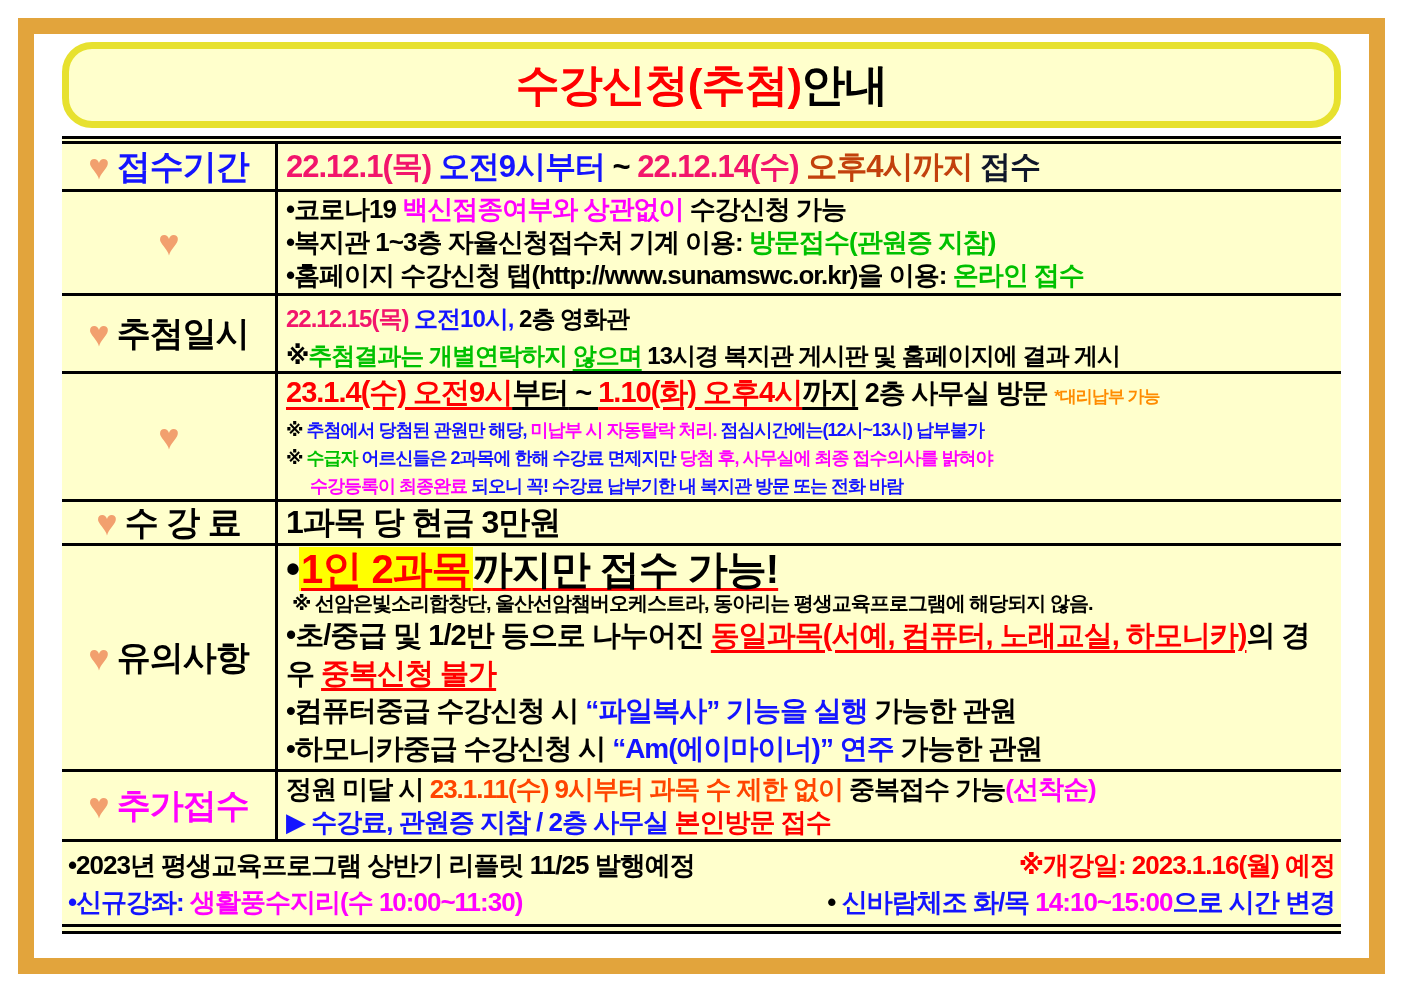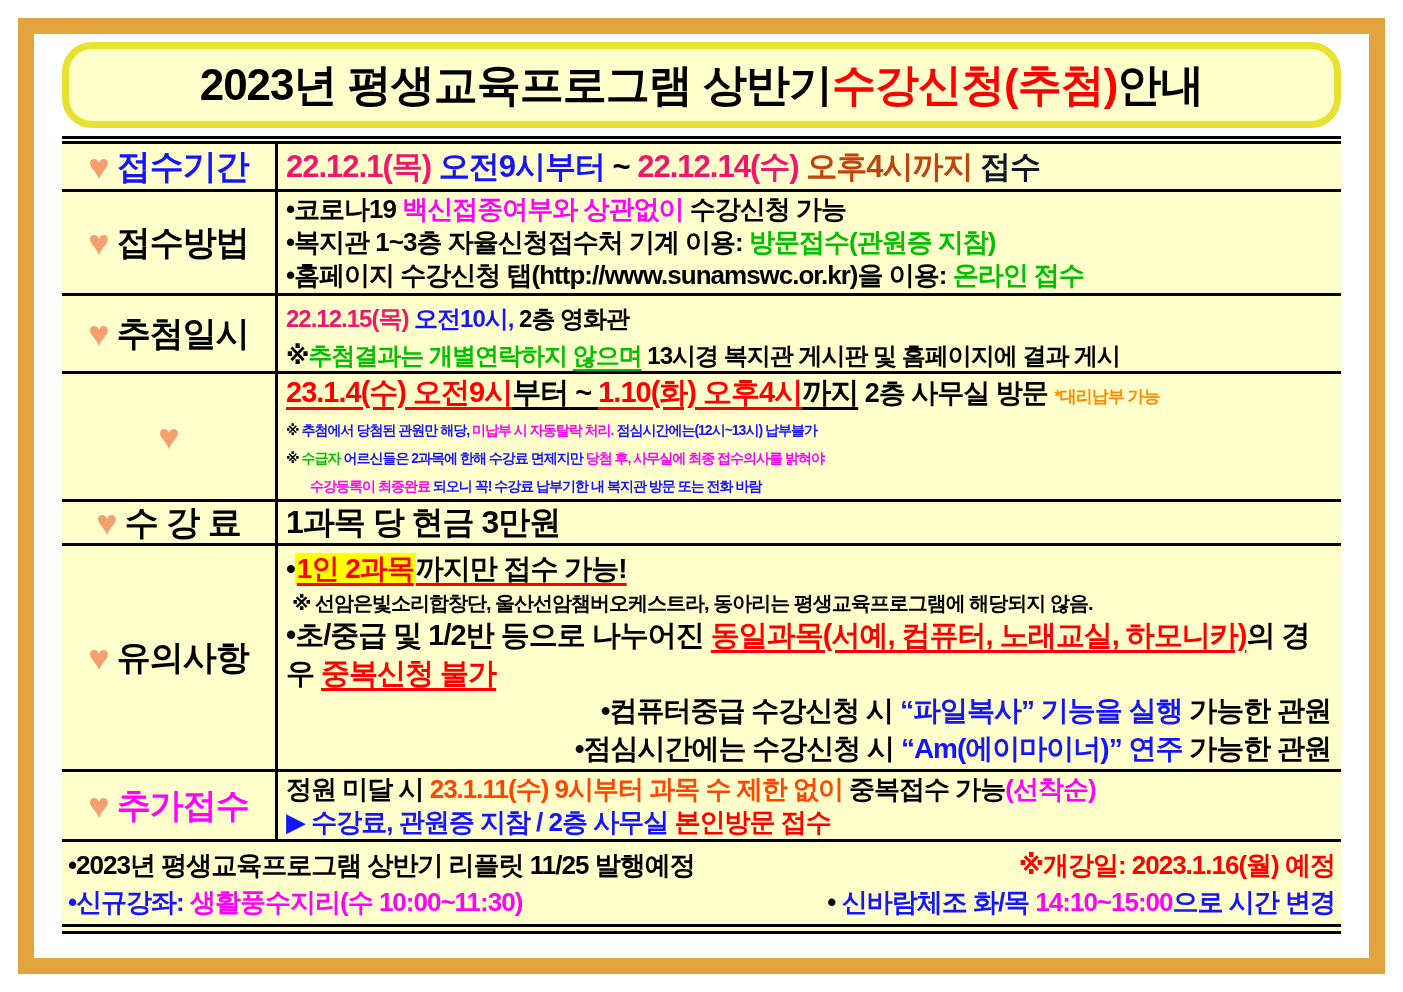--- a/index.html
+++ b/index.html
@@ -39,69 +39,67 @@
   .line { white-space:nowrap; }
   .line.wrap { white-space:normal; }
 
   .r0 { height:48px; }  .r0 .line { font-size:31px; }
   .r1 { height:104px; } .r1 .line { font-size:26px; line-height:33px; }
   .r2 { height:78px; }
   .r2 .l-main { font-size:24px; line-height:44px; }
   .r2 .l-sub  { font-size:24px; line-height:30px; }
   .r3 { height:128px; }
   .r3 .l-main { font-size:27px; line-height:38px; }
-  .r3 .l-sub  { font-size:14px; line-height:28px; }
+  .r3 .l-sub  { font-size:18px; line-height:28px; }
   .r3 .l-sub.indent { padding-left:24px; }
   .r4 { height:44px; } .r4 .line { font-size:32px; }
   .r5 { height:226px; }
-  .r5 .l-big   { font-size:28px; line-height:42px; }
+  .r5 .l-big   { font-size:40px; line-height:42px; }
   .r5 .l-small { font-size:20px; line-height:26px; padding-left:6px; }
   .r5 .l-mid   { font-size:29px; line-height:38px; }
-  .r5 .l-item  { font-size:28px; line-height:38px;text-align:right; }
+  .r5 .l-item  { font-size:28px; line-height:38px; }
   .r6 { height:70px; } .r6 .line { font-size:26px; line-height:33px; }
 
   
   .footer {
     background:#FFFFCC; padding:5px 6px 3px 6px;border-radius:31px;
   }
   .footer .fline {
     display:flex; justify-content:space-between; align-items:baseline;
     font-size:26px; line-height:37px; white-space:nowrap;
   }
 </style>
 </head>
 <body>
 
 <div class="canvas">
   <div class="gold-frame"></div>
 
   <div class="content">
 
     <div class="title-box">
-        <span style="color: rgb(0, 0, 0);">2023년 평생교육프로그램 상반기 </span>
         <span style="color: rgb(255, 0, 0);">수강신청(추첨)</span>
         <span style="color: rgb(0, 0, 0);"> 안내</span>
       </div>
 
     <div class="table">
 
       <div class="trow r0">
         <div class="label-cell">
           <span class="heart" style="color: rgb(242, 160, 110);">♥</span>
           <span style="color: rgb(20, 20, 255);">접수기간</span>
         </div>
         <div class="content-cell">
           <div class="line"><span style="color: rgb(242, 21, 108);">22.12.1(목)</span><span style="color: rgb(20, 20, 255);"> 오전9시부터 </span><span style="color: rgb(0, 0, 0);"> ~ </span><span style="color: rgb(242, 21, 108);">22.12.14(수)</span><span style="color: #c2410c;"> 오후4시까지 </span><span style="color: #0f172a;">접수</span></div>
         </div>
       </div>
 
       <div class="trow r1">
         <div class="label-cell">
           <span class="heart" style="color: rgb(242, 160, 110);">♥</span>
-          <span style="color: rgb(0, 0, 0);">접수방법</span>
         </div>
         <div class="content-cell">
           <div class="line"><span style="color: rgb(0, 0, 0);">•코로나19 </span><span style="color: rgb(255, 0, 255);">백신접종여부와 상관없이</span><span style="color: rgb(0, 0, 0);"> 수강신청 가능</span></div>
           <div class="line"><span style="color: rgb(0, 0, 0);">•복지관 1~3층 자율신청접수처 기계 이용: </span><span style="color: rgb(0, 192, 0);">방문접수(관원증 지참)</span></div>
           <div class="line"><span style="color: rgb(0, 0, 0);">•홈페이지 수강신청 탭(http://www.sunamswc.or.kr)을 이용: </span><span style="color: rgb(0, 192, 0);">온라인 접수</span></div>
         </div>
       </div>
 
       <div class="trow r2">
         <div class="label-cell">
@@ -139,21 +137,21 @@
       <div class="trow r5">
         <div class="label-cell">
           <span class="heart" style="color: rgb(242, 160, 110);">♥</span>
           <span style="color: rgb(0, 0, 0);">유의사항</span>
         </div>
         <div class="content-cell">
           <div class="line l-big"><span style="color: rgb(0, 0, 0);">•</span><span style="color: rgb(255, 0, 0); background: rgb(255, 255, 0); padding: 0px 2px; text-decoration: underline 3px rgb(255, 0, 0); text-underline-offset: 5px;">1인 2과목</span><span style="color: rgb(0, 0, 0); text-decoration: underline 3px rgb(255, 0, 0); text-underline-offset: 5px;">까지만 접수 가능!</span></div>
           <div class="line l-small"><span style="color: rgb(0, 0, 0);">※ 선암은빛소리합창단, 울산선암챔버오케스트라, 동아리는 평생교육프로그램에 해당되지 않음.</span></div>
           <div class="line l-mid wrap"><span style="color: rgb(0, 0, 0);">•초/중급 및 1/2반 등으로 나누어진 </span><span style="color: rgb(255, 0, 0); text-decoration: underline 3px; text-underline-offset: 5px;">동일과목(서예, 컴퓨터, 노래교실, 하모니카)</span><span style="color: rgb(0, 0, 0);">의 경우 </span><span style="color: rgb(255, 0, 0); text-decoration: underline 3px; text-underline-offset: 5px;">중복신청 불가</span></div>
           <div class="line l-item"><span style="color: rgb(0, 0, 0);">•컴퓨터중급 수강신청 시 </span><span style="color: rgb(20, 20, 255);">“파일복사” 기능을 실행</span><span style="color: rgb(0, 0, 0);"> 가능한 관원</span></div>
-          <div class="line l-item"><span style="color: rgb(0, 0, 0);">•점심시간에는 수강신청 시 </span><span style="color: rgb(20, 20, 255);">“Am(에이마이너)” 연주</span><span style="color: rgb(0, 0, 0);"> 가능한 관원</span></div>
+          <div class="line l-item"><span style="color: rgb(0, 0, 0);">•하모니카중급 수강신청 시 </span><span style="color: rgb(20, 20, 255);">“Am(에이마이너)” 연주</span><span style="color: rgb(0, 0, 0);"> 가능한 관원</span></div>
         </div>
       </div>
 
       <div class="trow r6">
         <div class="label-cell">
           <span class="heart" style="color: rgb(242, 160, 110);">♥</span>
           <span style="color: rgb(255, 0, 255);">추가접수</span>
         </div>
         <div class="content-cell">
           <div class="line"><span style="color: rgb(0, 0, 0);">정원 미달 시 </span><span style="color: rgb(255, 69, 0);">23.1.11(수) 9시부터 과목 수 제한 없이 </span><span style="color: rgb(0, 0, 0);">중복접수 가능</span><span style="color: rgb(255, 0, 255);">(선착순)</span></div>

